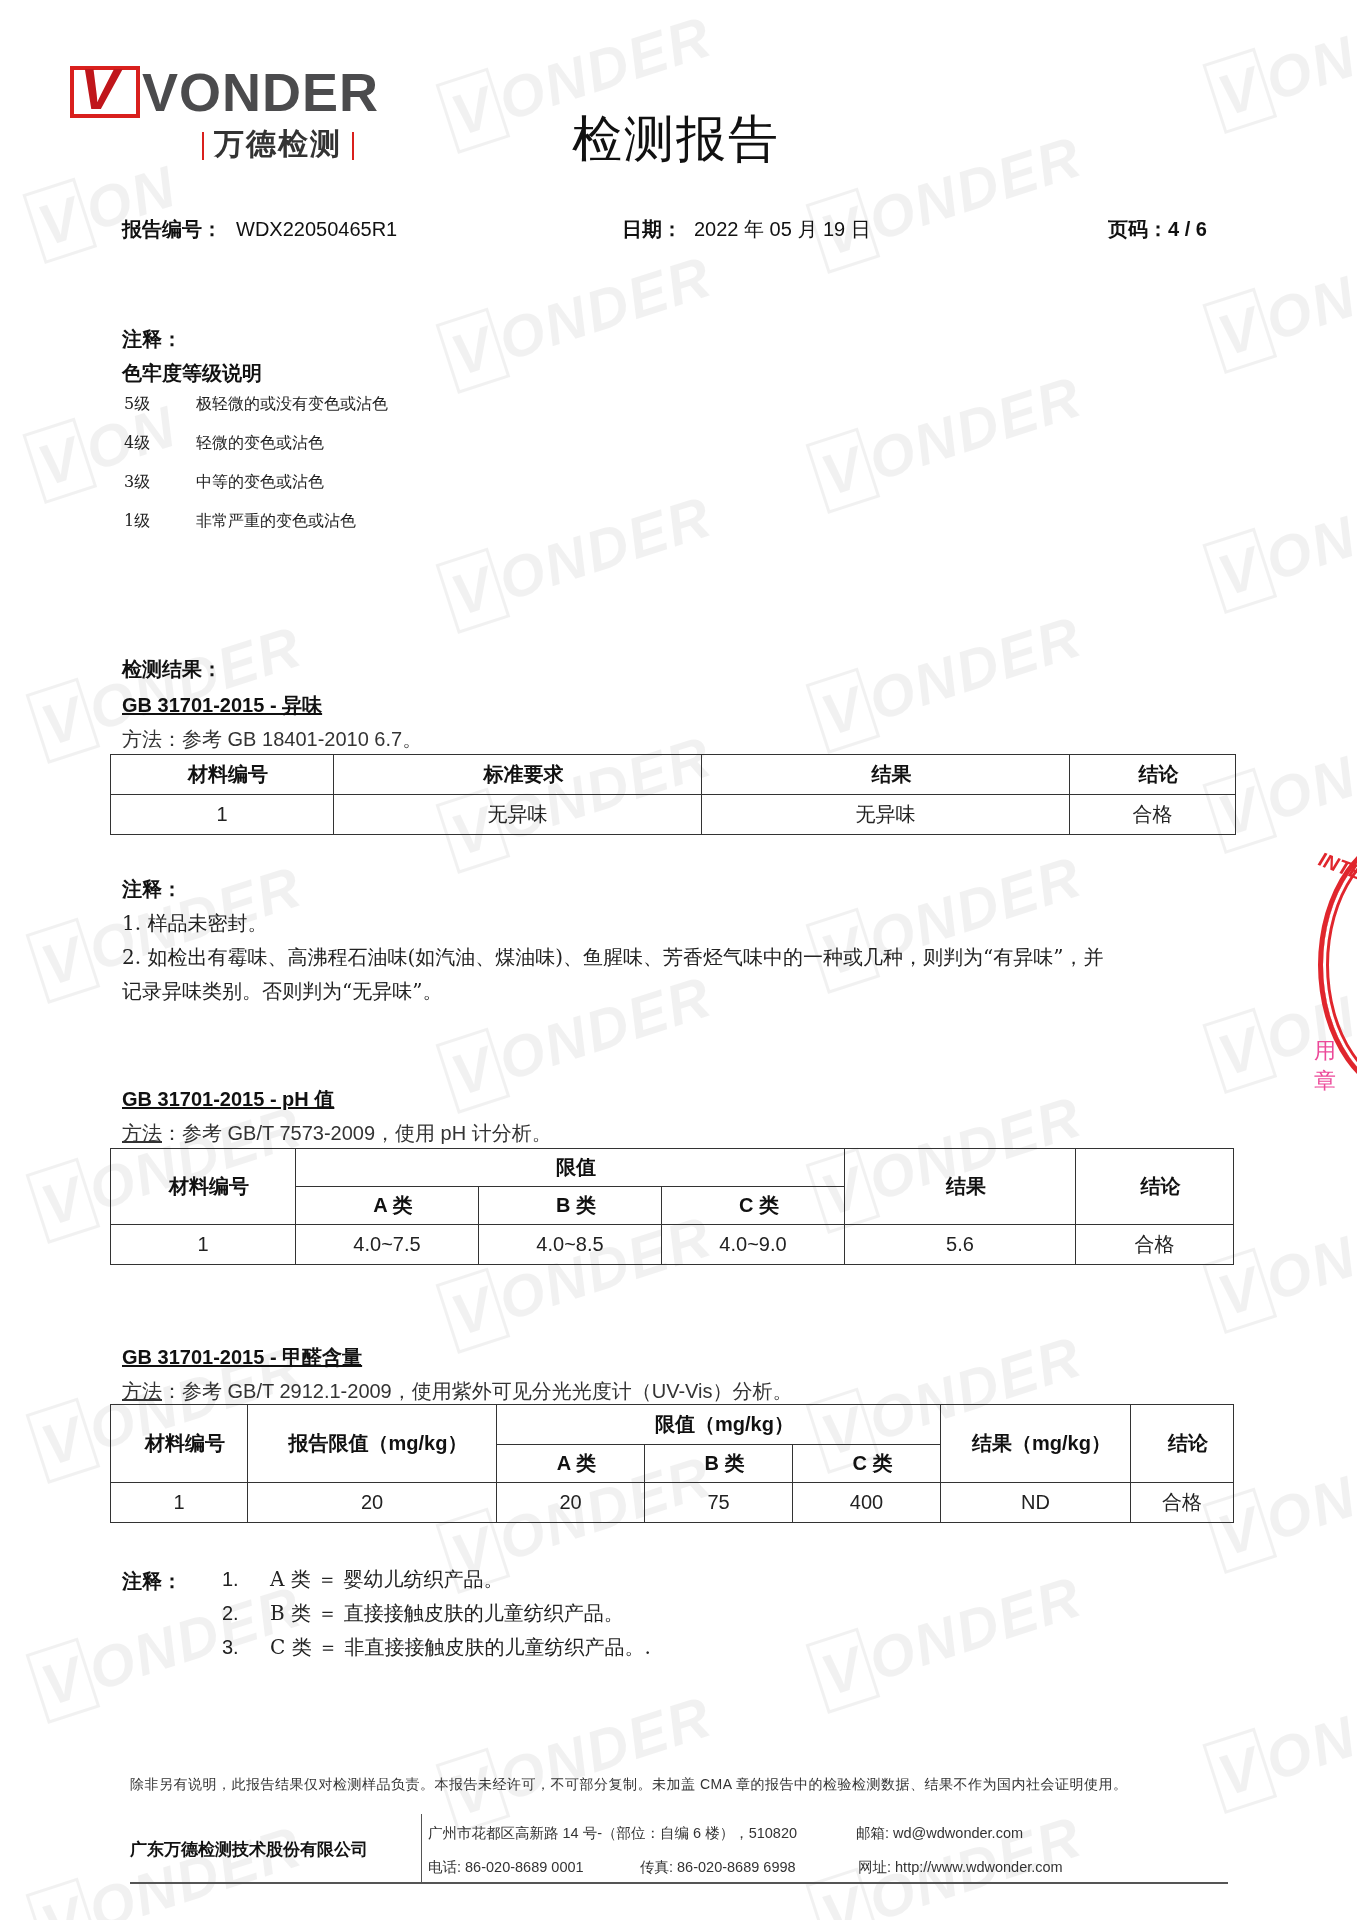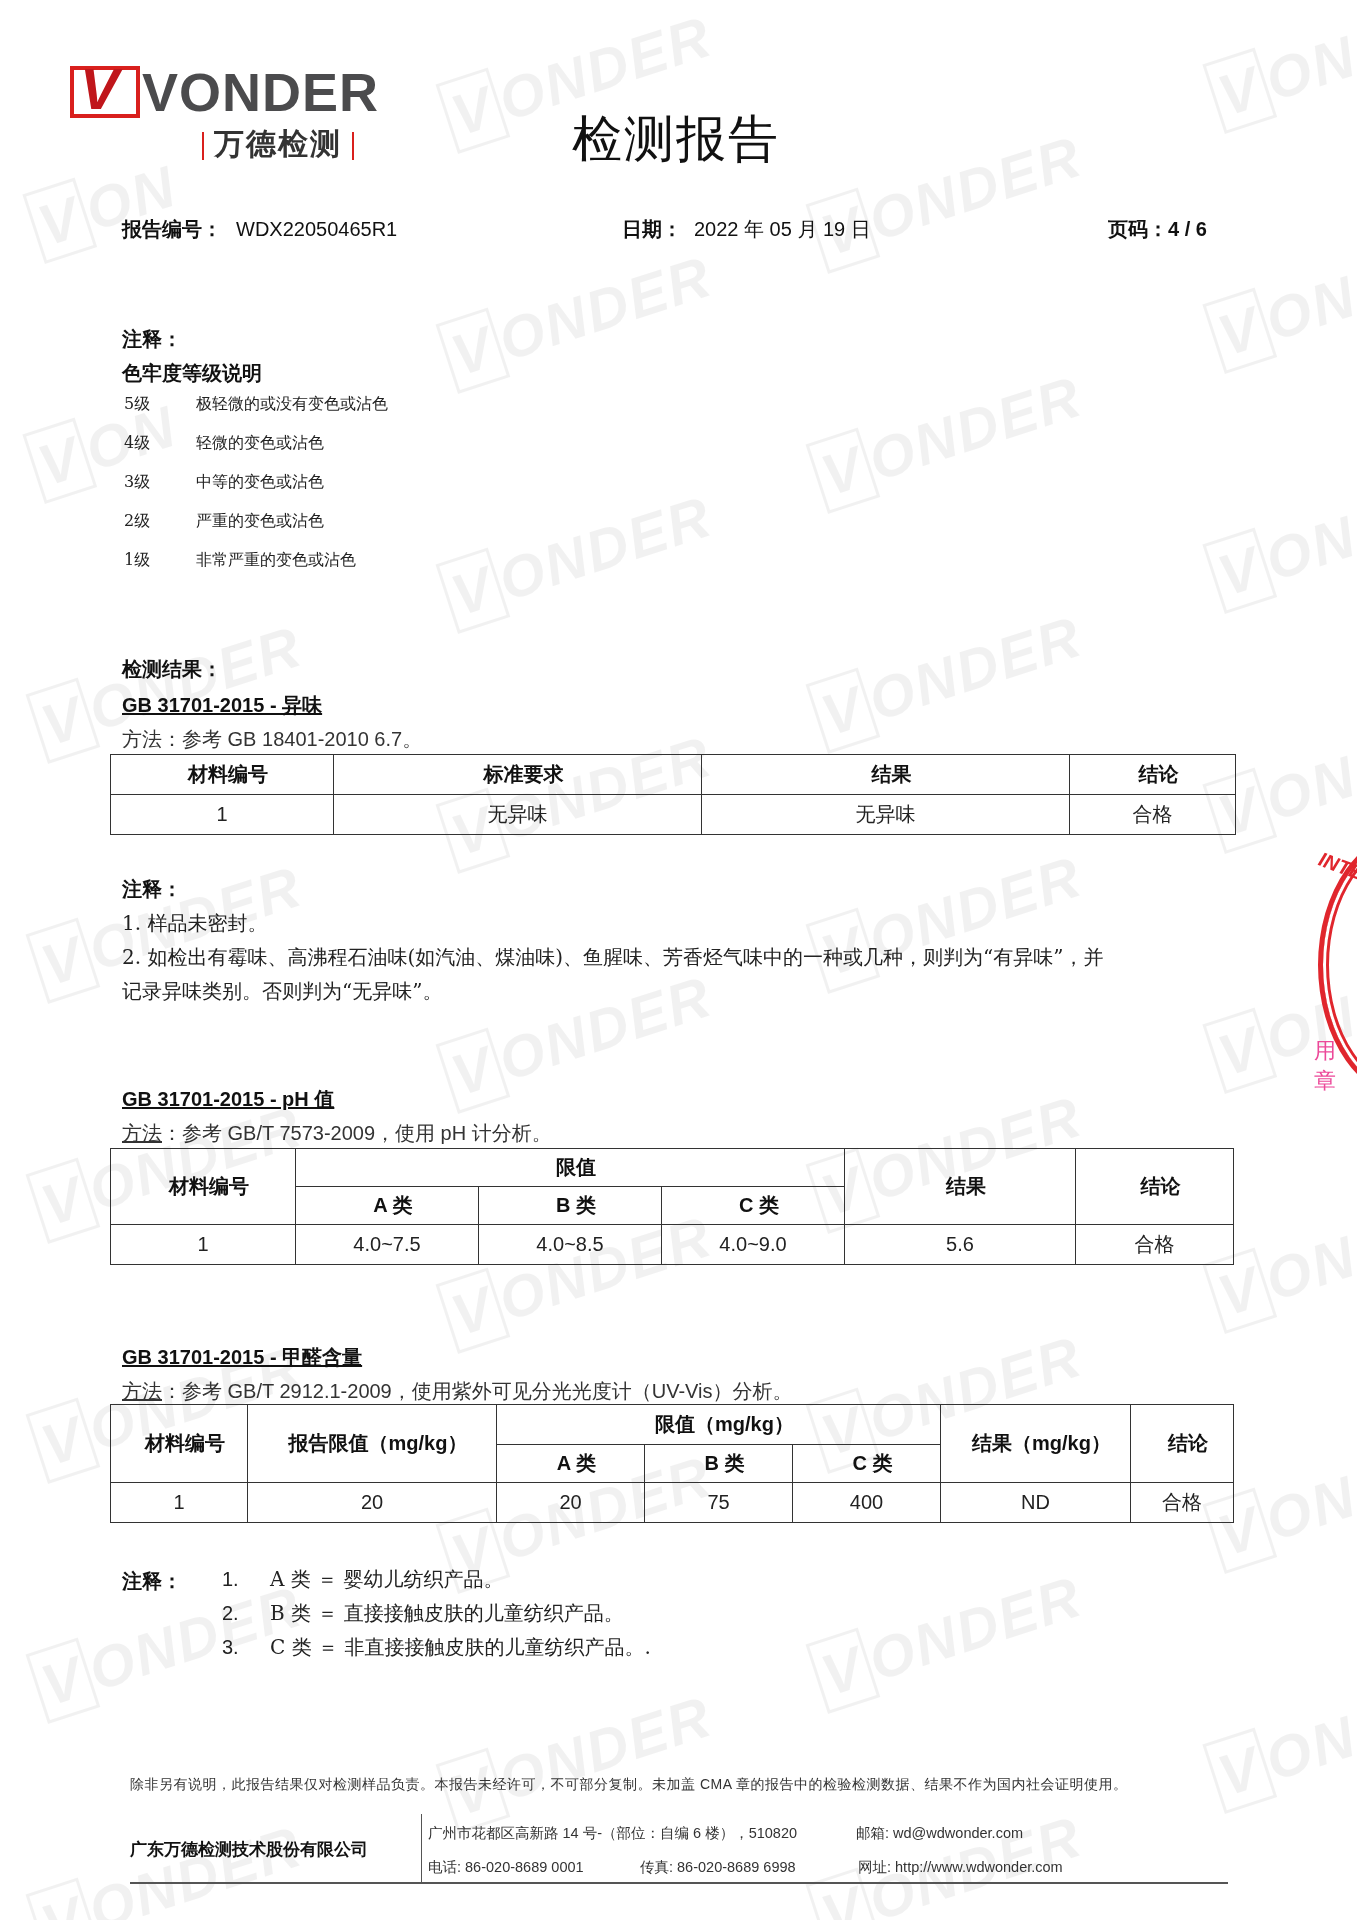--- a/index.html
+++ b/index.html
@@ -96,21 +96,20 @@
 <div class="abs meta" style="left:1108px;">
   <b>页码：</b><b>4 / 6</b>
 </div>
 
 <div class="abs section note-title" style="left:122px;top:326px;">注释：</div>
 <div class="abs section note-title" style="left:122px;top:360px;">色牢度等级说明</div>
 <div class="abs section" style="left:124px;top:394px;">
   <div class="line" style="height:39px;"><span style="display:inline-block;width:72px;">5级</span><span>极轻微的或没有变色或沾色</span></div>
   <div class="line" style="height:39px;"><span style="display:inline-block;width:72px;">4级</span><span>轻微的变色或沾色</span></div>
   <div class="line" style="height:39px;"><span style="display:inline-block;width:72px;">3级</span><span>中等的变色或沾色</span></div>
-  <div class="line" style="height:39px;"><span style="display:inline-block;width:72px;">2级</span><span>严重的变色或沾色</span></div>
   <div class="line" style="height:39px;"><span style="display:inline-block;width:72px;">1级</span><span>非常严重的变色或沾色</span></div>
 </div>
 
 <div class="abs section note-title" style="left:122px;top:656px;">检测结果：</div>
 <div class="abs section h-bold" style="left:122px;top:692px;">GB 31701-2015 - 异味</div>
 <div class="abs section method" style="left:122px;top:726px;">方法：参考 GB 18401-2010 6.7。</div>
 <table style="left:110px;top:754px;width:1126px;">
   <tbody>
       <tr style="height:40px;">
     <th style="width:210px;">材料编号</th>

